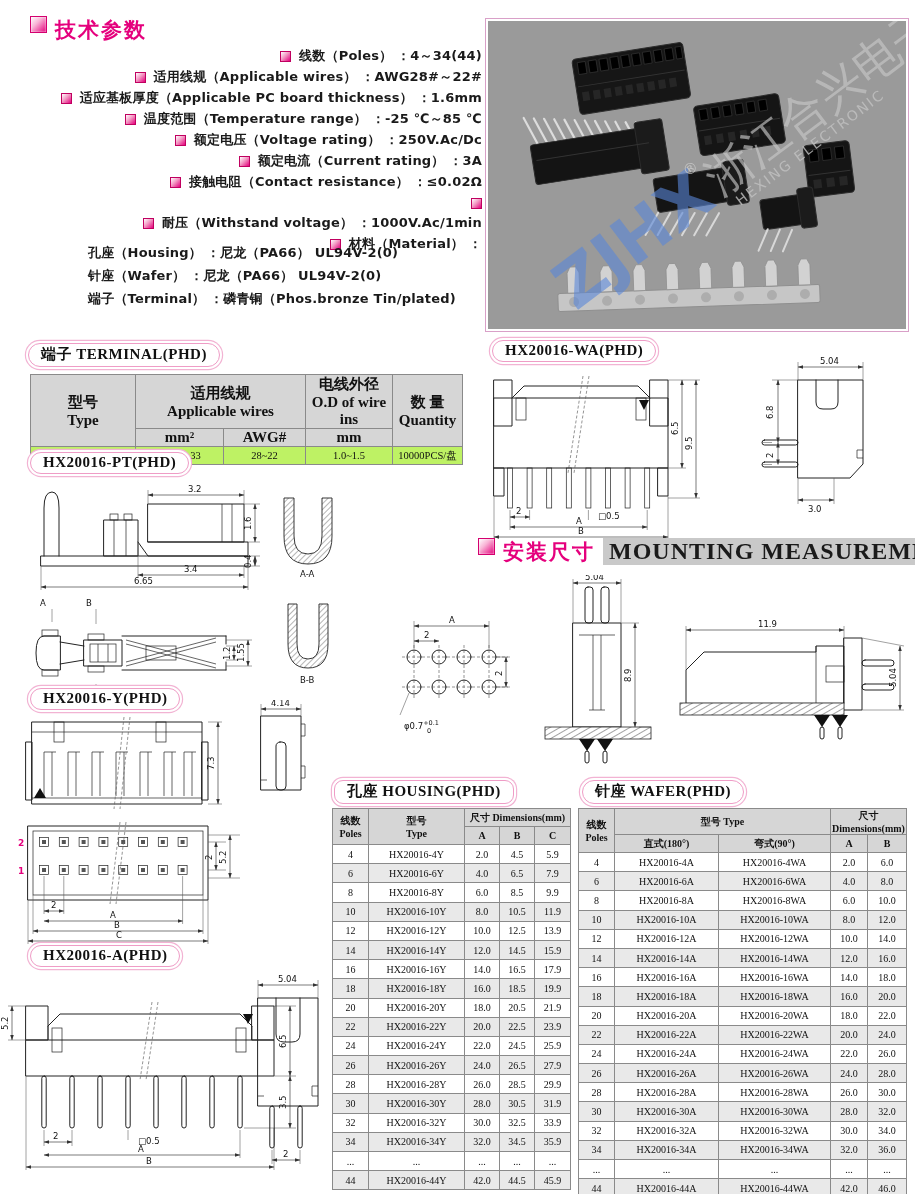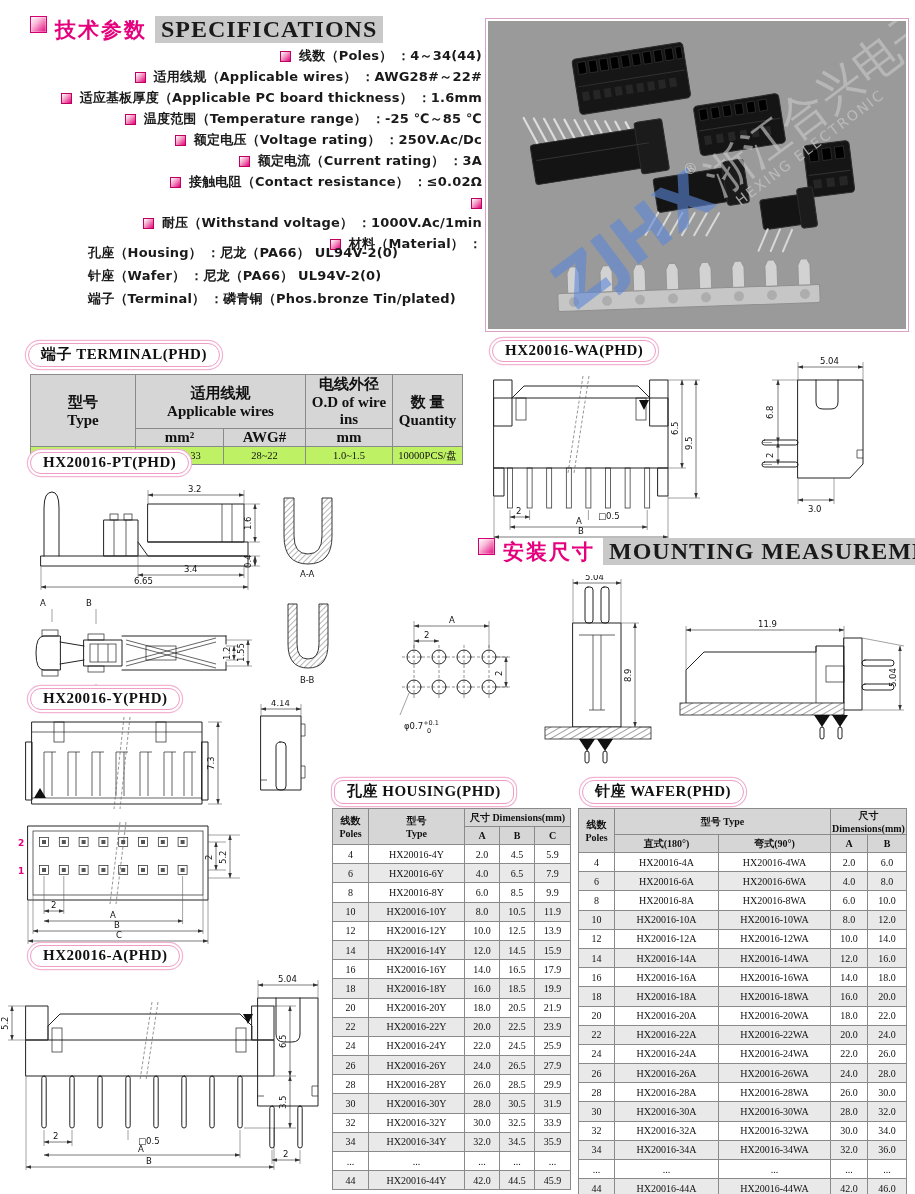--- a/index.html
+++ b/index.html
@@ -73,21 +73,20 @@
     <pattern id="pcbh" width="5" height="5" patternTransform="rotate(60)" patternUnits="userSpaceOnUse">
       <rect width="5" height="5" fill="#fff"></rect>
           <line x1="0" y1="0" x2="0" y2="5" stroke="#444" stroke-width="1"></line>
     </pattern>
   </defs>
 </svg>
 
 <div class="hbar" style="left:30px;top:16px;">
   <span class="hsq"></span>
   <span class="hcn">技术参数</span>
-  <span class="hen">SPECIFICATIONS</span>
 </div>
 
 <div class="speclist">
       <div class="spec-item">
         <span class="sq"></span>
         <span class="spec-text">线数（Poles） ：4～34(44)</span>
       </div>
       <div class="spec-item">
         <span class="sq"></span>
         <span class="spec-text">适用线规（Applicable wires） ：AWG28#～22#</span>

